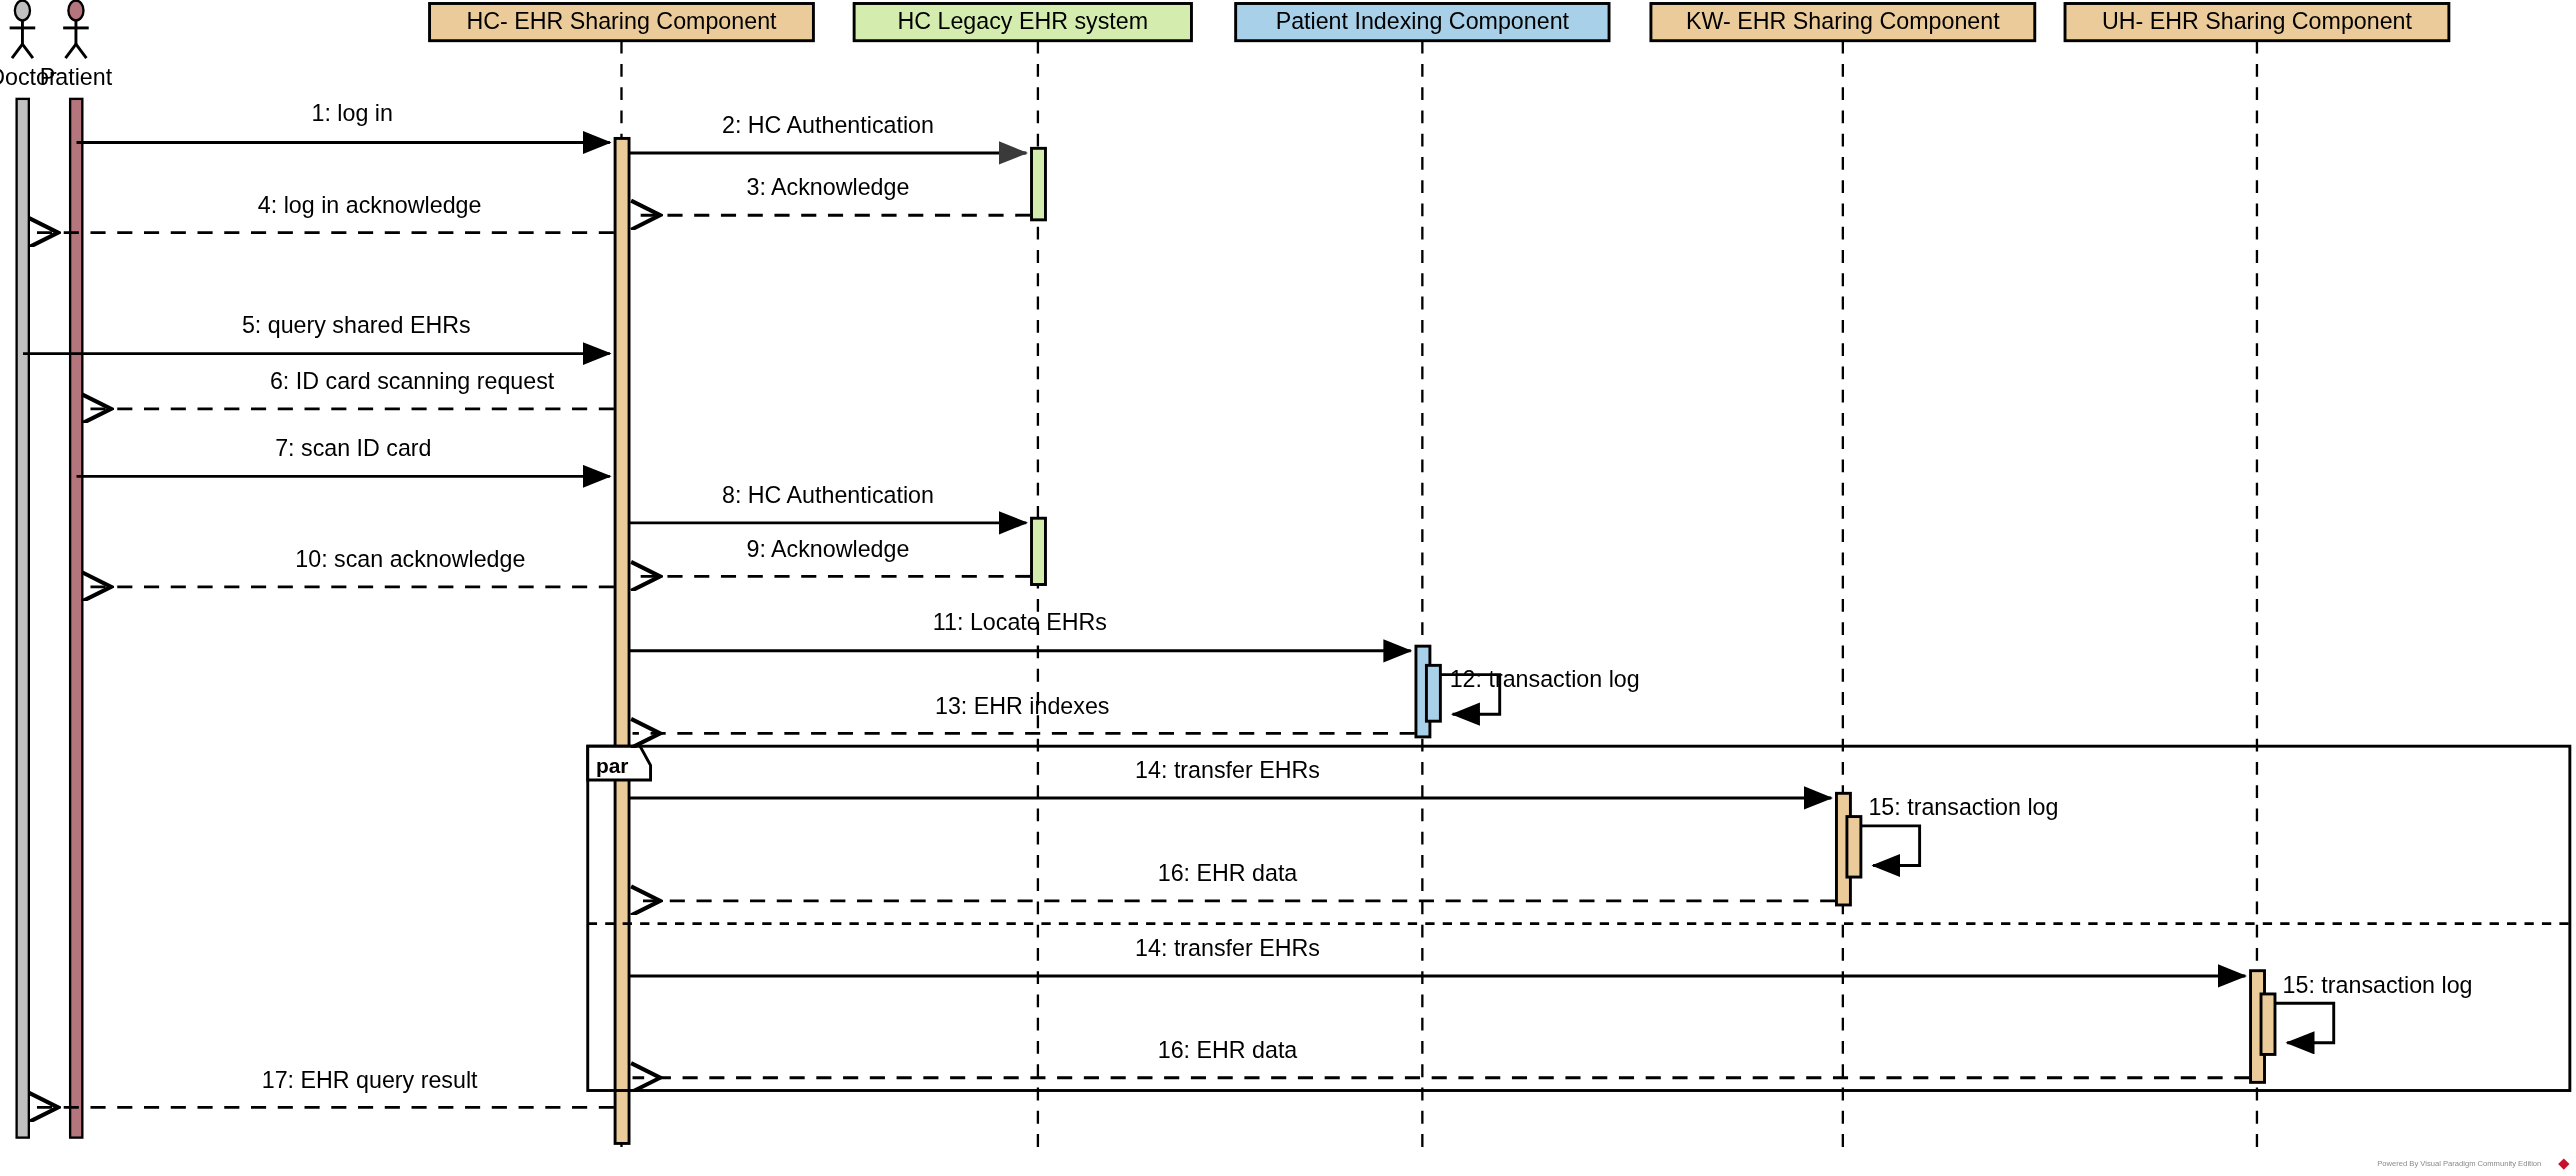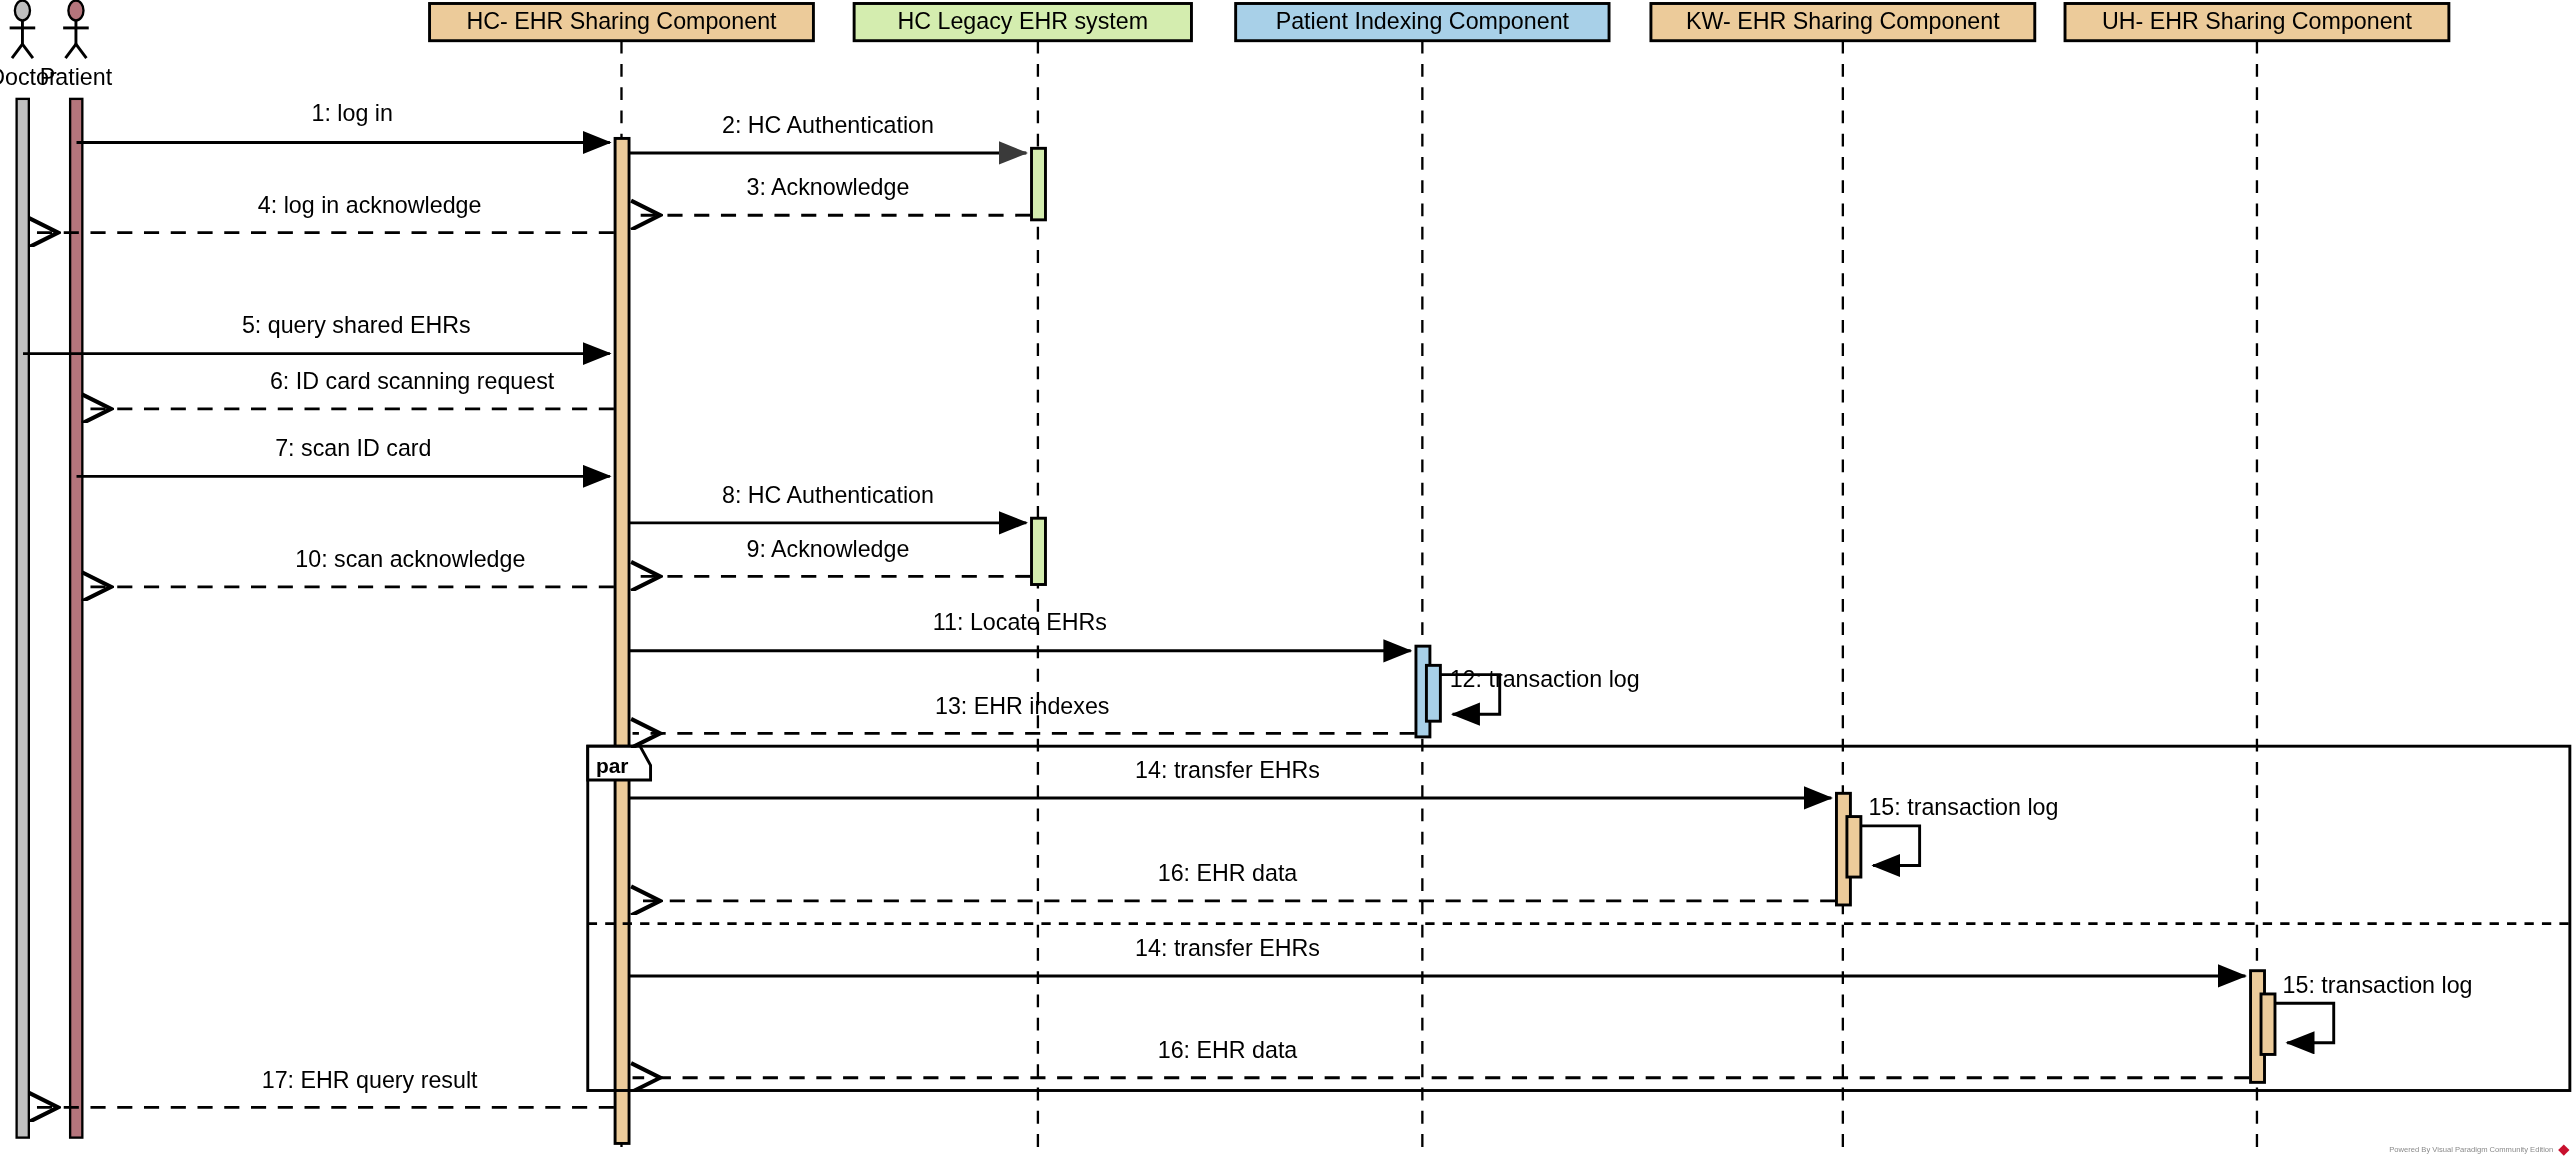--- a/index.html
+++ b/index.html
@@ -103,24 +103,24 @@
     fill: none;
   }
   .actor-stick {
     stroke: #000000;
     stroke-width: 5;
     fill: none;
   }
   .watermark {
     position: absolute;
     right: 8.1px;
-    bottom: 22px;
+    bottom: 8px;
     display: flex;
     align-items: center;
-    gap: 7px;
+    gap: 19px;
     font-family: "Liberation Sans", sans-serif;
     font-size: 7.6px;
     color: #8a8a8a;
     white-space: nowrap;
   }
   .wm-diamond {
     width: 7.6px;
     height: 7.6px;
     background: #c8102e;
     transform: rotate(45deg);

